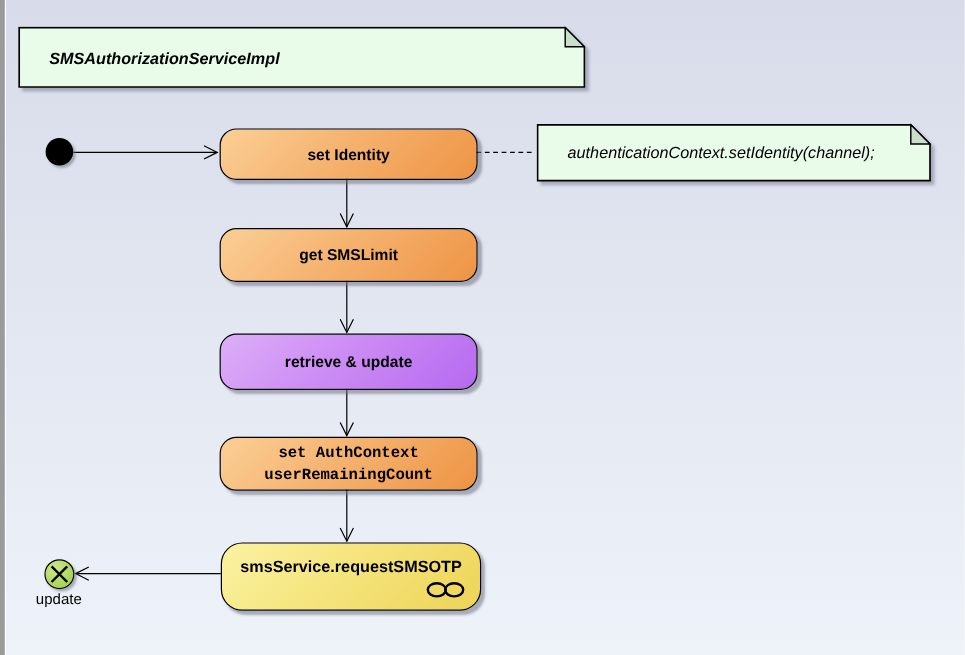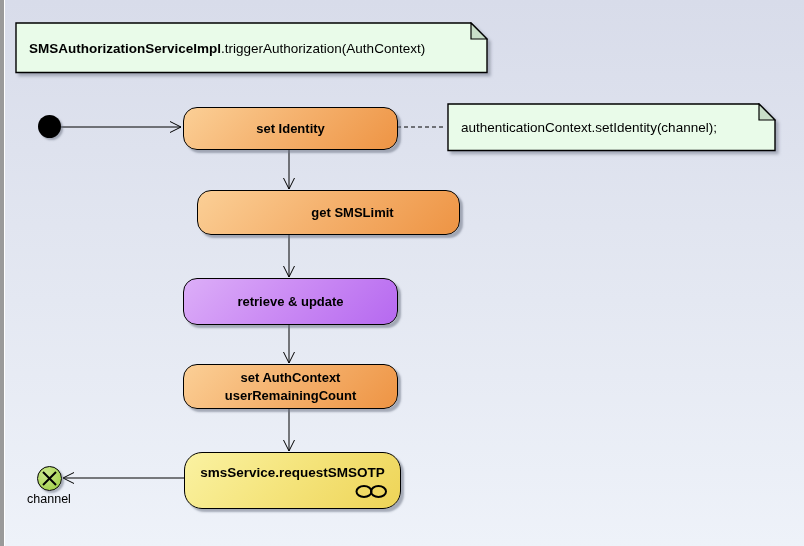--- a/index.html
+++ b/index.html
@@ -14,21 +14,21 @@
     position:absolute;border:1.4px solid #000;border-radius:14px;
     display:flex;flex-direction:column;align-items:center;justify-content:center;
     font-weight:bold;font-size:13px;line-height:1.35;text-align:right;
     box-shadow:3px 3px 2px rgba(108,114,132,.55);
   }
   .orange{background:linear-gradient(135deg,#fbcf96 0%,#f5b370 45%,#ee9444 100%);}
   .purple{background:linear-gradient(135deg,#dcaef8 0%,#cc8df4 45%,#b669f0 100%);}
   .yellow{background:linear-gradient(135deg,#faf2a2 0%,#f5e57e 45%,#eed457 100%);}
   .note{position:absolute;}
   .note svg{position:absolute;left:0;top:0;filter:drop-shadow(3px 3px 1.5px rgba(108,114,132,.5));}
-  .note .note-text{position:relative;display:flex;align-items:center;height:100%;padding-left:14px;font-size:13.5px;white-space:nowrap;}
+  .note .note-text{position:relative;display:flex;align-items:center;height:100%;padding-left:26px;font-size:13.5px;white-space:nowrap;font-style:italic;}
   .start-node{
     position:absolute;left:38px;top:115px;width:23px;height:23px;border-radius:50%;
     background:#000;box-shadow:2px 2px 2px rgba(108,114,132,.55);
   }
   .final-node{
     position:absolute;left:37px;top:466px;width:23px;height:23px;border-radius:50%;
     border:1.6px solid #000;background:radial-gradient(circle at 35% 30%,#cde98f,#a8d455 70%,#93c53e);
     box-shadow:2px 2px 2px rgba(108,114,132,.55);
   }
   .final-node svg{position:absolute;left:0;top:0;}
@@ -73,39 +73,38 @@
     </g>
   </svg>
 
   <div class="note" style="left:15px;top:22px;width:473px;height:52px;">
     <svg width="473" height="52">
       <polygon points="1,1 456,1 472,17 472,50.5 1,50.5" fill="#e9fbe9" stroke="#000" stroke-width="1.4"></polygon>
       <polygon points="456,1 456,17 472,17" fill="#c9dfc9" stroke="#000" stroke-width="1.2"></polygon>
     </svg>
     <div class="note-text">
       <span style="font-weight:bold">SMSAuthorizationServiceImpl</span>
-        <span>.triggerAuthorization(AuthContext)</span>
     </div>
   </div>
 
   <div class="start-node"></div>
 
   <div class="activity orange" style="left:183px;top:107px;width:213px;height:41px;">
     <span>set Identity</span>
   </div>
 
-  <div class="activity orange" style="left:197px;top:190px;width:213px;height:43px;padding-left:48px;">
+  <div class="activity orange" style="left:183px;top:190px;width:213px;height:43px;">
     <span>get SMSLimit</span>
   </div>
 
   <div class="activity purple" style="left:183px;top:278px;width:213px;height:45px;gap:36px;">
     <span>retrieve &amp; update</span>
   </div>
 
-  <div class="activity orange" style="left:183px;top:364px;width:213px;height:43px;">
+  <div class="activity orange" style="left:183px;top:364px;width:213px;height:43px;font-family:Liberation Mono, monospace;">
     <span>set AuthContext</span>
     <span>userRemainingCount</span>
   </div>
 
   <div class="activity yellow" style="left:184px;top:452px;width:215px;height:55px;border-radius:18px;font-size:13.5px;">
     <span class="otp-label">smsService.requestSMSOTP</span>
     <svg class="otp-icon" width="33" height="15" fill="none" stroke="#000" stroke-width="2">
       <ellipse cx="9" cy="7.5" rx="7.5" ry="5.5"></ellipse>
       <ellipse cx="23.5" cy="7.5" rx="7.5" ry="5.5"></ellipse>
     </svg>
@@ -120,15 +119,15 @@
       <span>authenticationContext.setIdentity(channel);</span>
     </div>
   </div>
 
   <div class="final-node">
     <svg width="23" height="23" stroke="#000" stroke-width="2">
       <line x1="5" y1="5" x2="18" y2="18"></line>
       <line x1="18" y1="5" x2="5" y2="18"></line>
     </svg>
   </div>
-  <div class="final-label">channel</div>
+  <div class="final-label">update</div>
 
 </div>
 
 </body></html>

